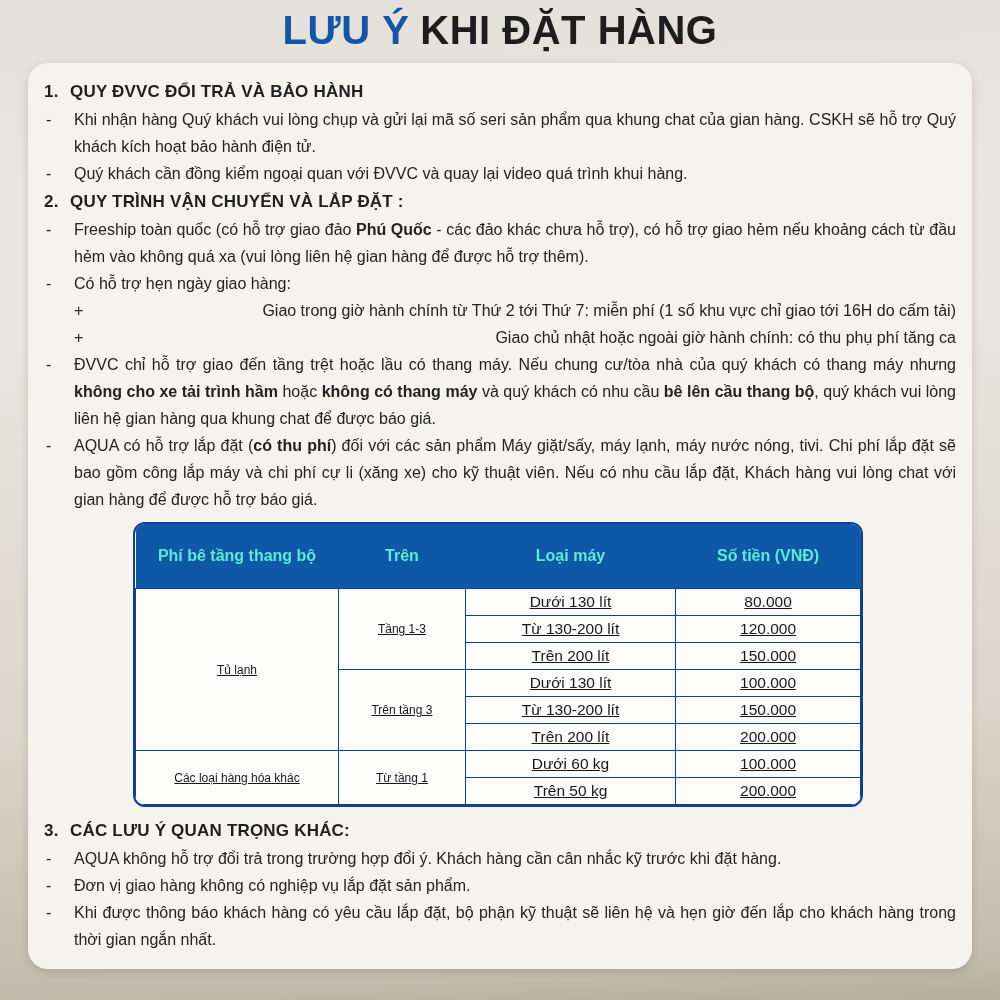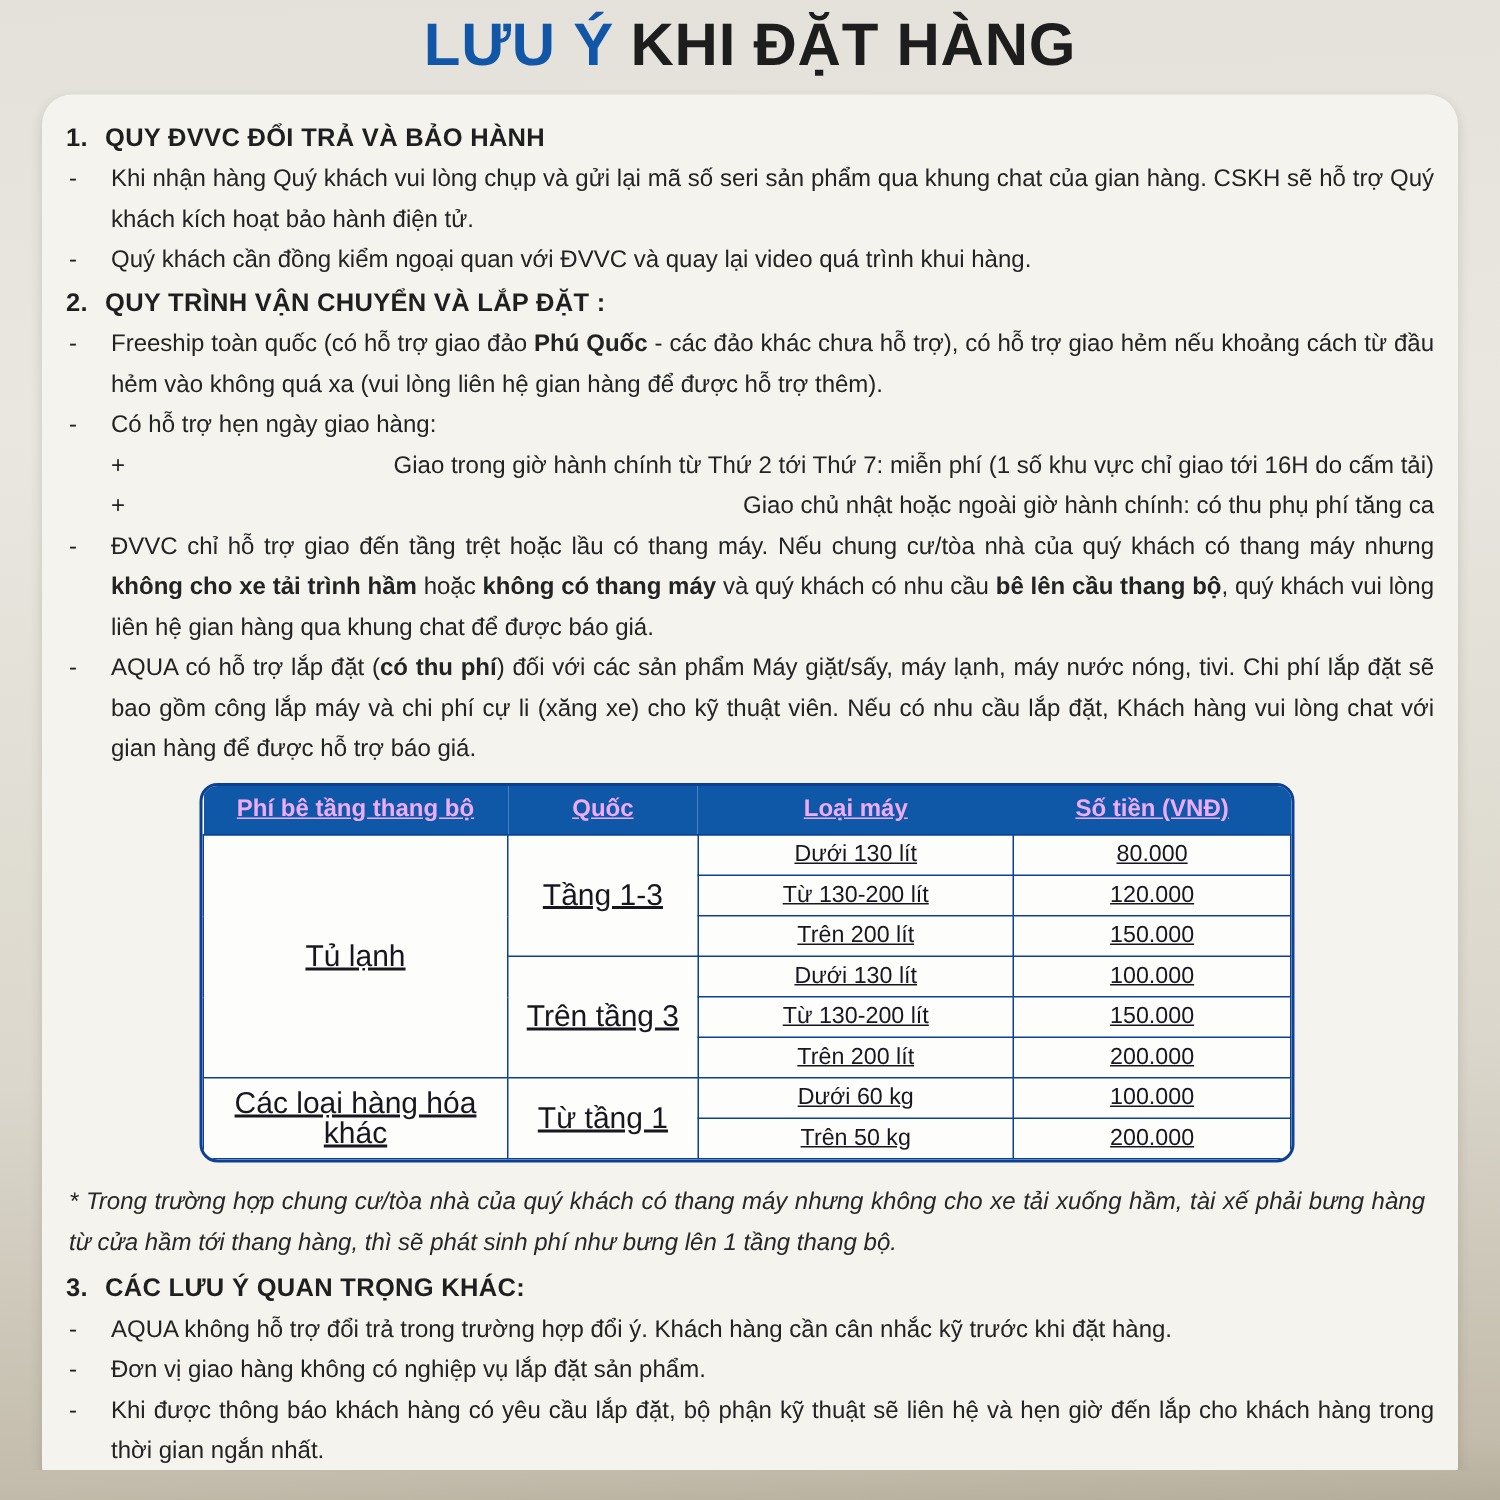--- a/index.html
+++ b/index.html
@@ -39,28 +39,28 @@
   .row.sub .text{text-align:right;}
   b{font-weight:700;}
   .table-wrap{
     width:730px;margin:9px auto 10px;
     border:2.5px solid var(--table-border);
     border-radius:12px;overflow:hidden;background:#fdfdfc;
   }
   table{width:100%;border-collapse:collapse;color:#17171e;font-size:15.5px;line-height:20px;}
   col.c1{width:28%;}col.c2{width:17.5%;}col.c3{width:29%;}col.c4{width:25.5%;}
   th{
-    background:var(--table-header-bg);color:#f0abfc;font-weight:700;
-    padding:6px 4px;font-size:16px;border:none;text-decoration:underline;
+    background:var(--table-header-bg);color:#5eead4;font-weight:700;
+    padding:22px 4px;font-size:16px;border:none;
   }
   td{
     border:1.6px solid var(--table-border);
     text-align:center;padding:2.5px 6px;height:27px;text-decoration:underline;
   }
-  td.cat,td.tier{font-size:20px;}
+  td.cat,td.tier{font-size:12px;}
   .footnote{
     padding:3px 10px 2px 10px;font-style:italic;color:#272727;text-align:justify;
   }
 </style>
 </head>
 <body>
 
 <div class="page">
 
   <h1 class="title">
@@ -115,21 +115,21 @@
       <table>
         <colgroup>
             <col class="c1">
             <col class="c2">
             <col class="c3">
             <col class="c4">
           </colgroup>
         <thead>
           <tr>
             <th>Phí bê tầng thang bộ</th>
-            <th>Quốc</th>
+            <th>Trên</th>
             <th>Loại máy</th>
             <th>Số tiền (VNĐ)</th>
           </tr>
         </thead>
         <tbody>
           <tr>
             <td class="cat" rowspan="6">Tủ lạnh</td>
             <td class="tier" rowspan="3">Tầng 1-3</td>
             <td>Dưới 130 lít</td>
             <td>80.000</td>
@@ -162,24 +162,20 @@
             <td>100.000</td>
           </tr>
           <tr>
             <td>Trên 50 kg</td>
             <td>200.000</td>
           </tr>
         </tbody>
       </table>
     </div>
 
-    <div class="footnote">
-      <span>*</span>
-      <span>Trong trường hợp chung cư/tòa nhà của quý khách có thang máy nhưng không cho xe tải xuống hầm, tài xế phải bưng hàng từ cửa hầm tới thang hàng, thì sẽ phát sinh phí như bưng lên 1 tầng thang bộ.</span>
-    </div>
 
     <div class="row heading">
       <span class="num">3.</span>
       <span class="text">CÁC LƯU Ý QUAN TRỌNG KHÁC:</span>
     </div>
     <div class="row bullet">
       <span class="marker">-</span>
       <span class="text"><span>AQUA không hỗ trợ đổi trả trong trường hợp đổi ý. Khách hàng cần cân nhắc kỹ trước khi đặt hàng.</span></span>
     </div>
     <div class="row bullet">

